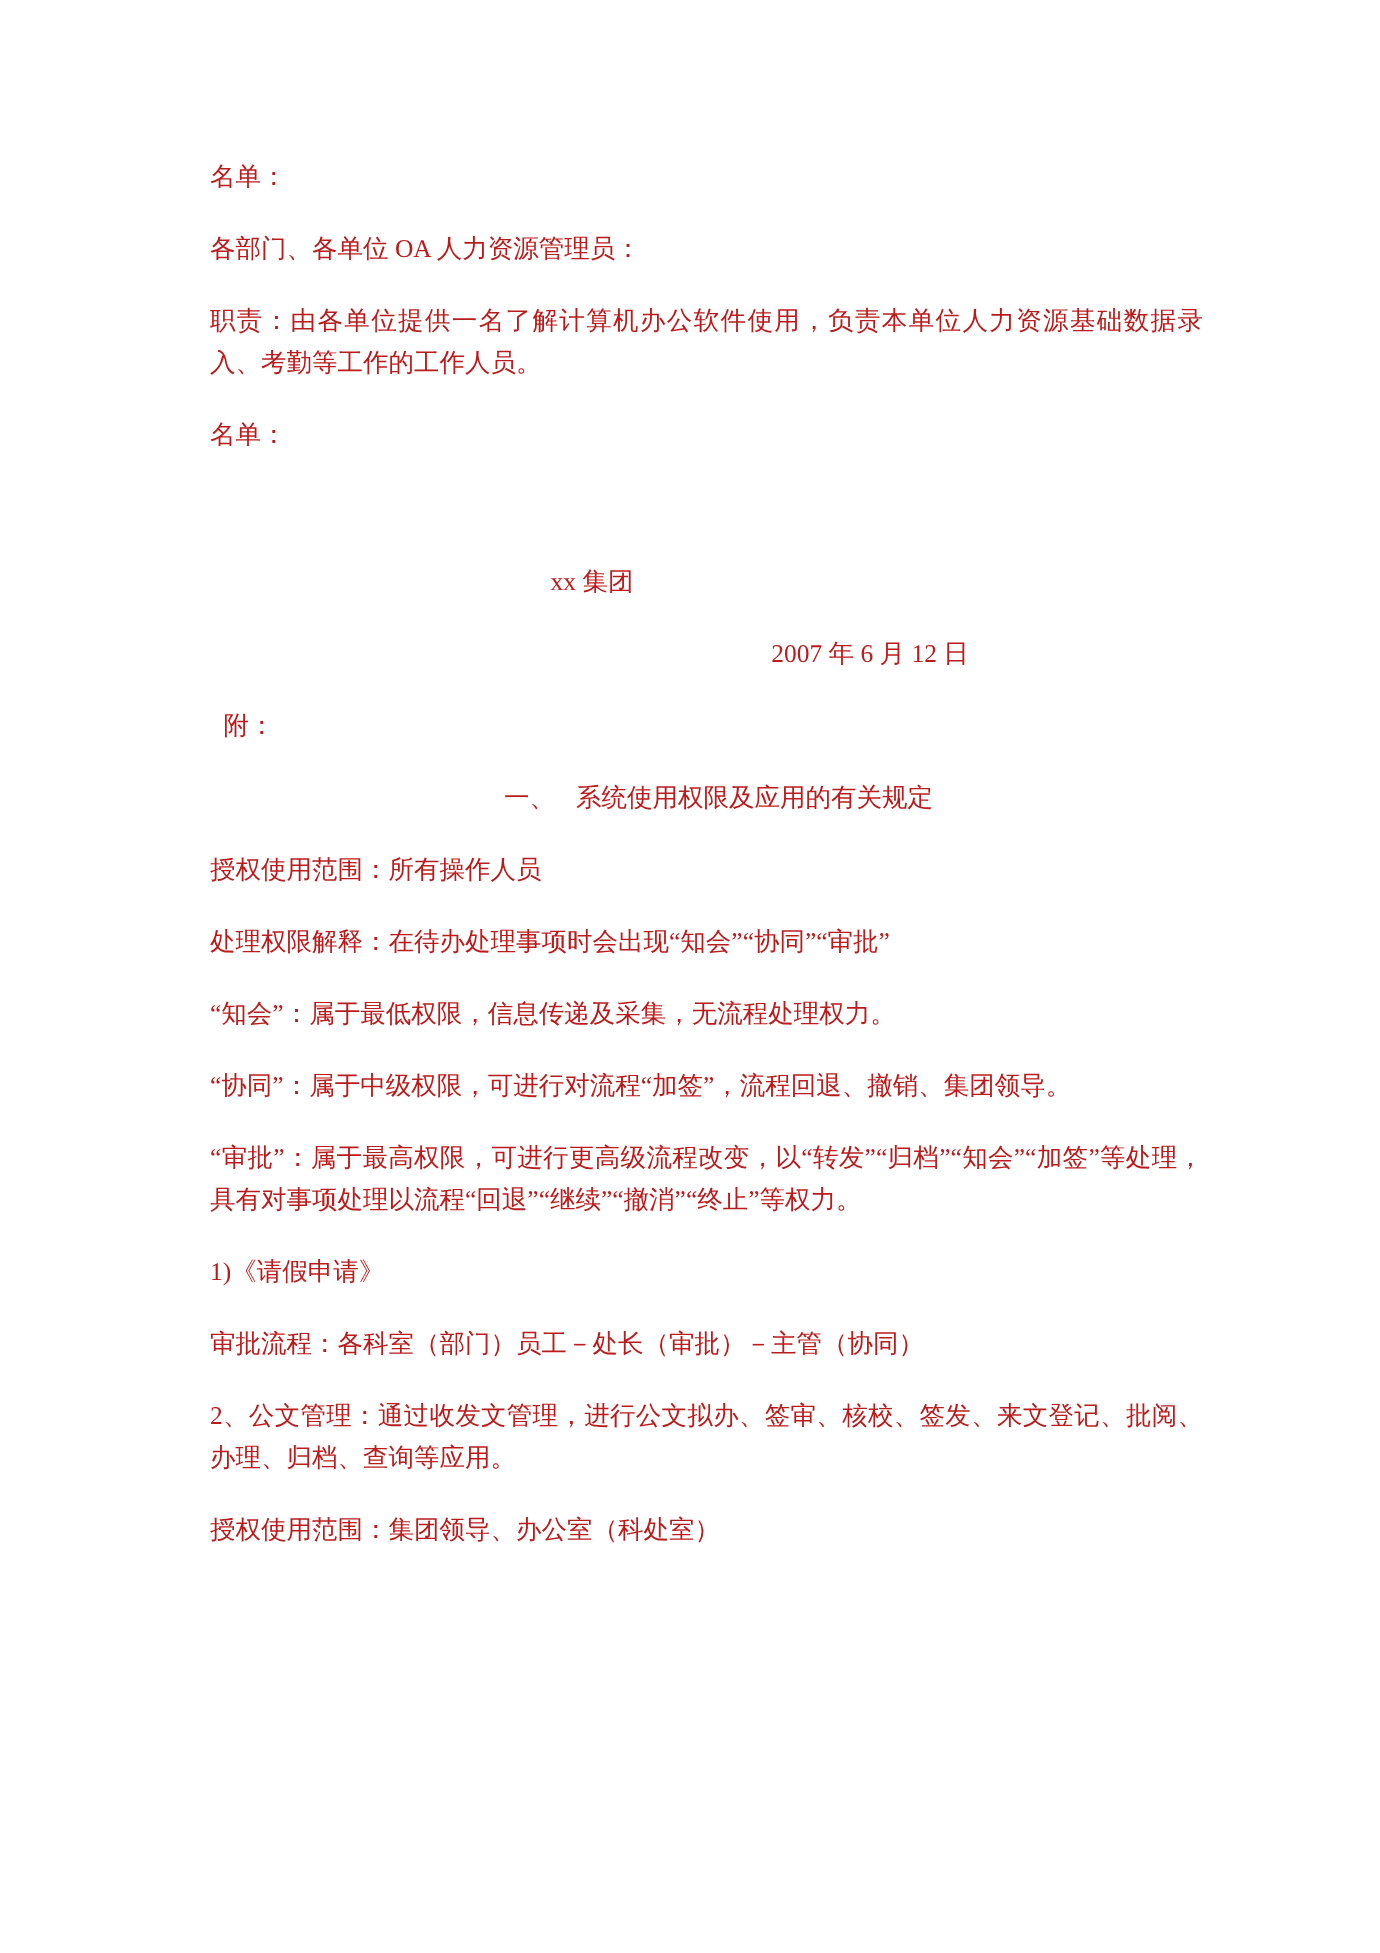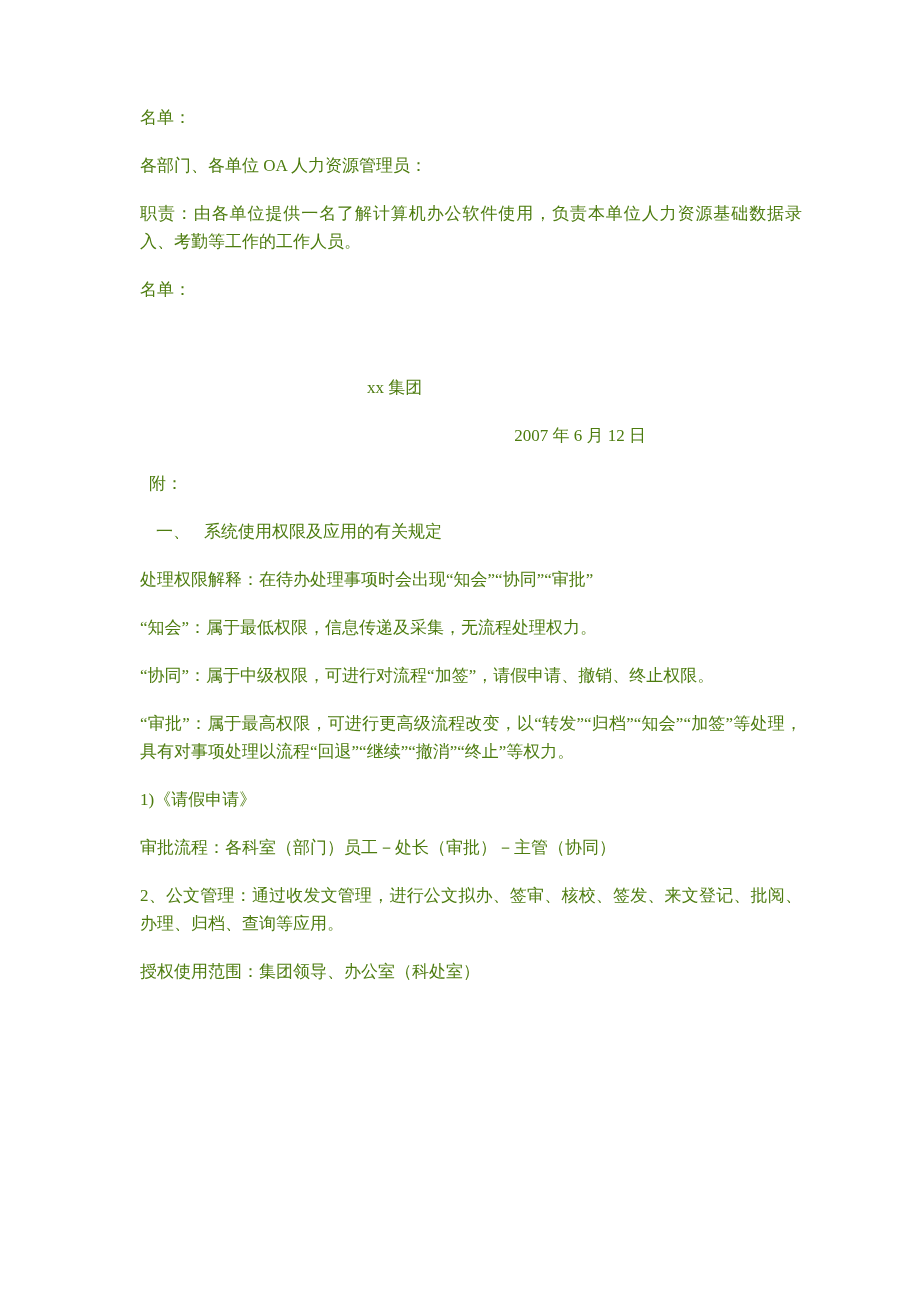--- a/index.html
+++ b/index.html
@@ -8,21 +8,21 @@
     background: #ffffff;
   }
   .page {
     position: relative;
     width: 920px;
     height: 1302px;
     box-sizing: border-box;
     background: #ffffff;
     padding: 104px 118px 0 140px;
     font-family: "Liberation Serif", "DejaVu Serif", serif;
-    color: #4d7c0f;
+    color: #b91c1c;
     overflow: hidden;
   }
   .para {
     margin: 0 0 20px 0;
     font-size: 17px;
     line-height: 28px;
     text-align: justify;
     word-break: break-all;
   }
   .para.no-justify {
@@ -35,21 +35,21 @@
   }
   .sig-date {
     padding-left: 218px;
     text-align: center;
   }
   .attach {
     padding-left: 9px;
     text-align: left;
   }
   .heading {
-    text-align: left;
+    text-align: center;
     margin-left: 16px;
   }
   .heading .marker {
     display: inline-block;
     margin-right: 14px;
   }
 </style>
 </head>
 <body>
 
@@ -67,26 +67,27 @@
 
   <p class="para sig-date">2007 年 6 月 12 日</p>
 
   <p class="para attach">附：</p>
 
   <p class="para heading">
     <span class="marker">一、</span><span>系统使用权限及应用的有关规定</span>
   </p>
 
 
+  <p class="para no-justify">授权使用范围：所有操作人员</p>
 
   <p class="para no-justify">处理权限解释：在待办处理事项时会出现“知会”“协同”“审批”</p>
 
   <p class="para no-justify">“知会”：属于最低权限，信息传递及采集，无流程处理权力。</p>
 
-  <p class="para no-justify">“协同”：属于中级权限，可进行对流程“加签”，请假申请、撤销、终止权限。</p>
+  <p class="para no-justify">“协同”：属于中级权限，可进行对流程“加签”，流程回退、撤销、集团领导。</p>
 
   <p class="para">“审批”：属于最高权限，可进行更高级流程改变，以“转发”“归档”“知会”“加签”等处理，具有对事项处理以流程“回退”“继续”“撤消”“终止”等权力。</p>
 
 
   <p class="para no-justify">1)《请假申请》</p>
 
   <p class="para no-justify">审批流程：各科室（部门）员工－处长（审批）－主管（协同）</p>
 
   <p class="para">2、公文管理：通过收发文管理，进行公文拟办、签审、核校、签发、来文登记、批阅、办理、归档、查询等应用。</p>
 

